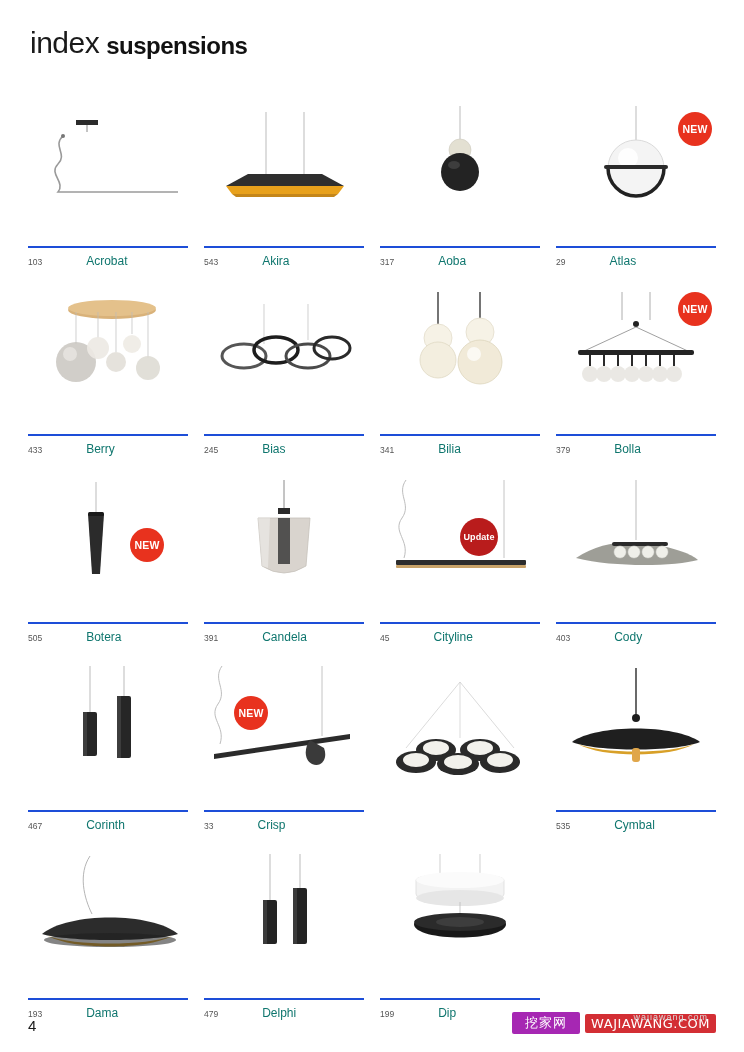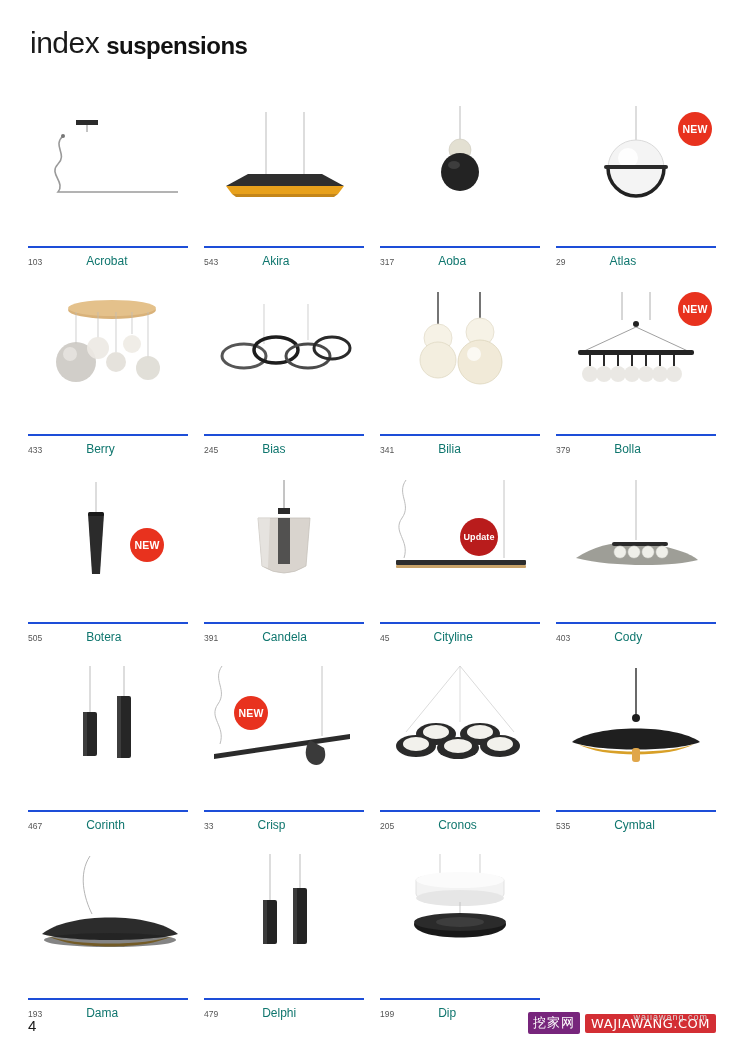--- a/index.html
+++ b/index.html
@@ -126,24 +126,24 @@
     font-size: 15px;
     color: #1a1a1a;
   }
   .watermark {
     display: flex;
     align-items: center;
     gap: 5px;
     opacity: 0.95;
   }
   .wm-cn {
-    background: #701a75;
+    background: #a21caf;
     color: #fff;
     font-size: 13px;
-    padding: 2px 5px;
+    padding: 2px 13px;
     border-radius: 2px;
     letter-spacing: 1px;
     font-family: "DejaVu Sans", sans-serif;
   }
   .wm-url {
     background: #d1232a;
     color: #fff;
     font-size: 13px;
     padding: 2px 6px;
     border-radius: 2px;
@@ -443,24 +443,20 @@
             <ellipse cx="100" cy="70" rx="13" ry="7" fill="#f2f1ec"></ellipse>
             <ellipse cx="36" cy="84" rx="20" ry="11" fill="#2a2a2a"></ellipse>
             <ellipse cx="36" cy="82" rx="13" ry="7" fill="#f2f1ec"></ellipse>
             <ellipse cx="78" cy="86" rx="21" ry="11" fill="#2a2a2a"></ellipse>
             <ellipse cx="78" cy="84" rx="14" ry="7" fill="#f2f1ec"></ellipse>
             <ellipse cx="120" cy="84" rx="20" ry="11" fill="#2a2a2a"></ellipse>
             <ellipse cx="120" cy="82" rx="13" ry="7" fill="#f2f1ec"></ellipse>
           </g>
         </svg>
       </div>
-      <div class="caption">
-        <span class="pagenum">205</span>
-        <span class="name">Cronos</span>
-      </div>
     </div>
 
     <div class="cell">
       <div class="thumb">
         <svg viewBox="0 0 160 140" preserveAspectRatio="xMidYMid meet">
           <line x1="80" y1="6" x2="80" y2="56" stroke="#2a2a2a" stroke-width="1.4"></line>
           <circle cx="80" cy="56" r="4" fill="#1d1d1d"></circle>
           <path d="M16 80 C40 62 120 62 144 80 C120 90 40 90 16 80 Z" fill="#1f1f1f"></path>
           <path d="M22 82 C46 92 114 92 138 82 C114 96 46 96 22 82 Z" fill="#d8a028"></path>
           <rect x="76" y="86" width="8" height="14" rx="3" fill="#e0a64a"></rect>

